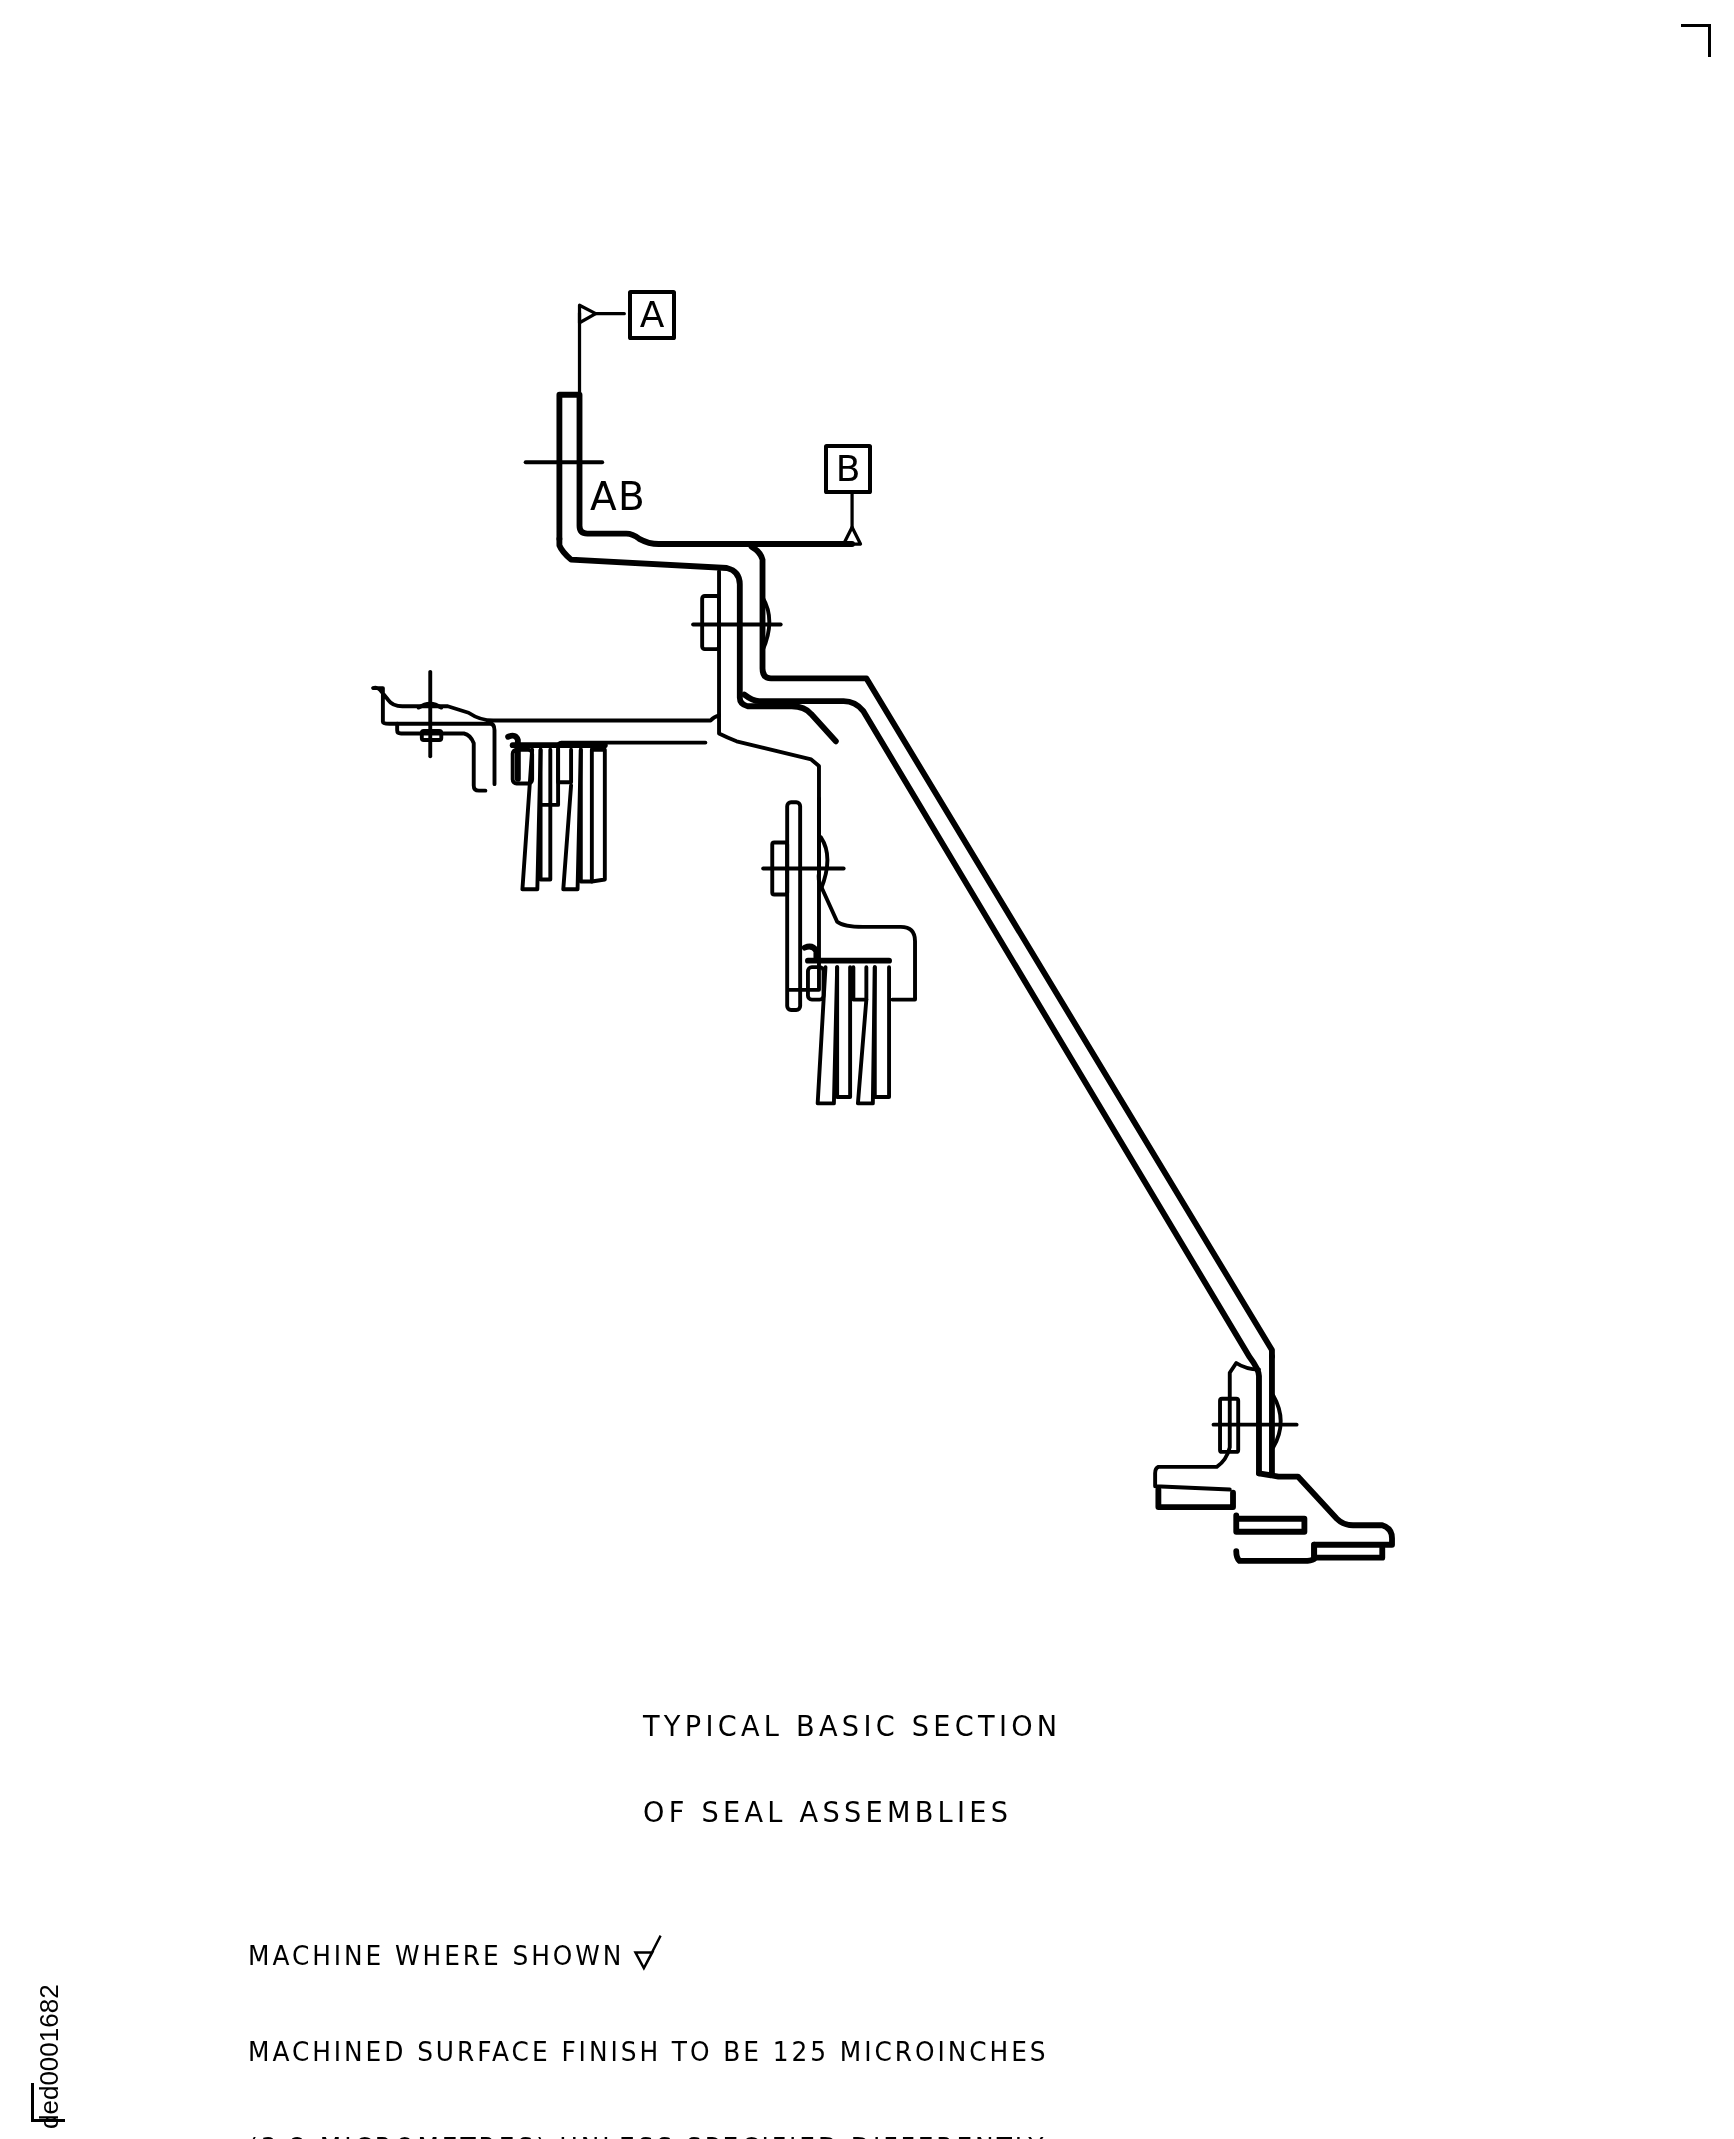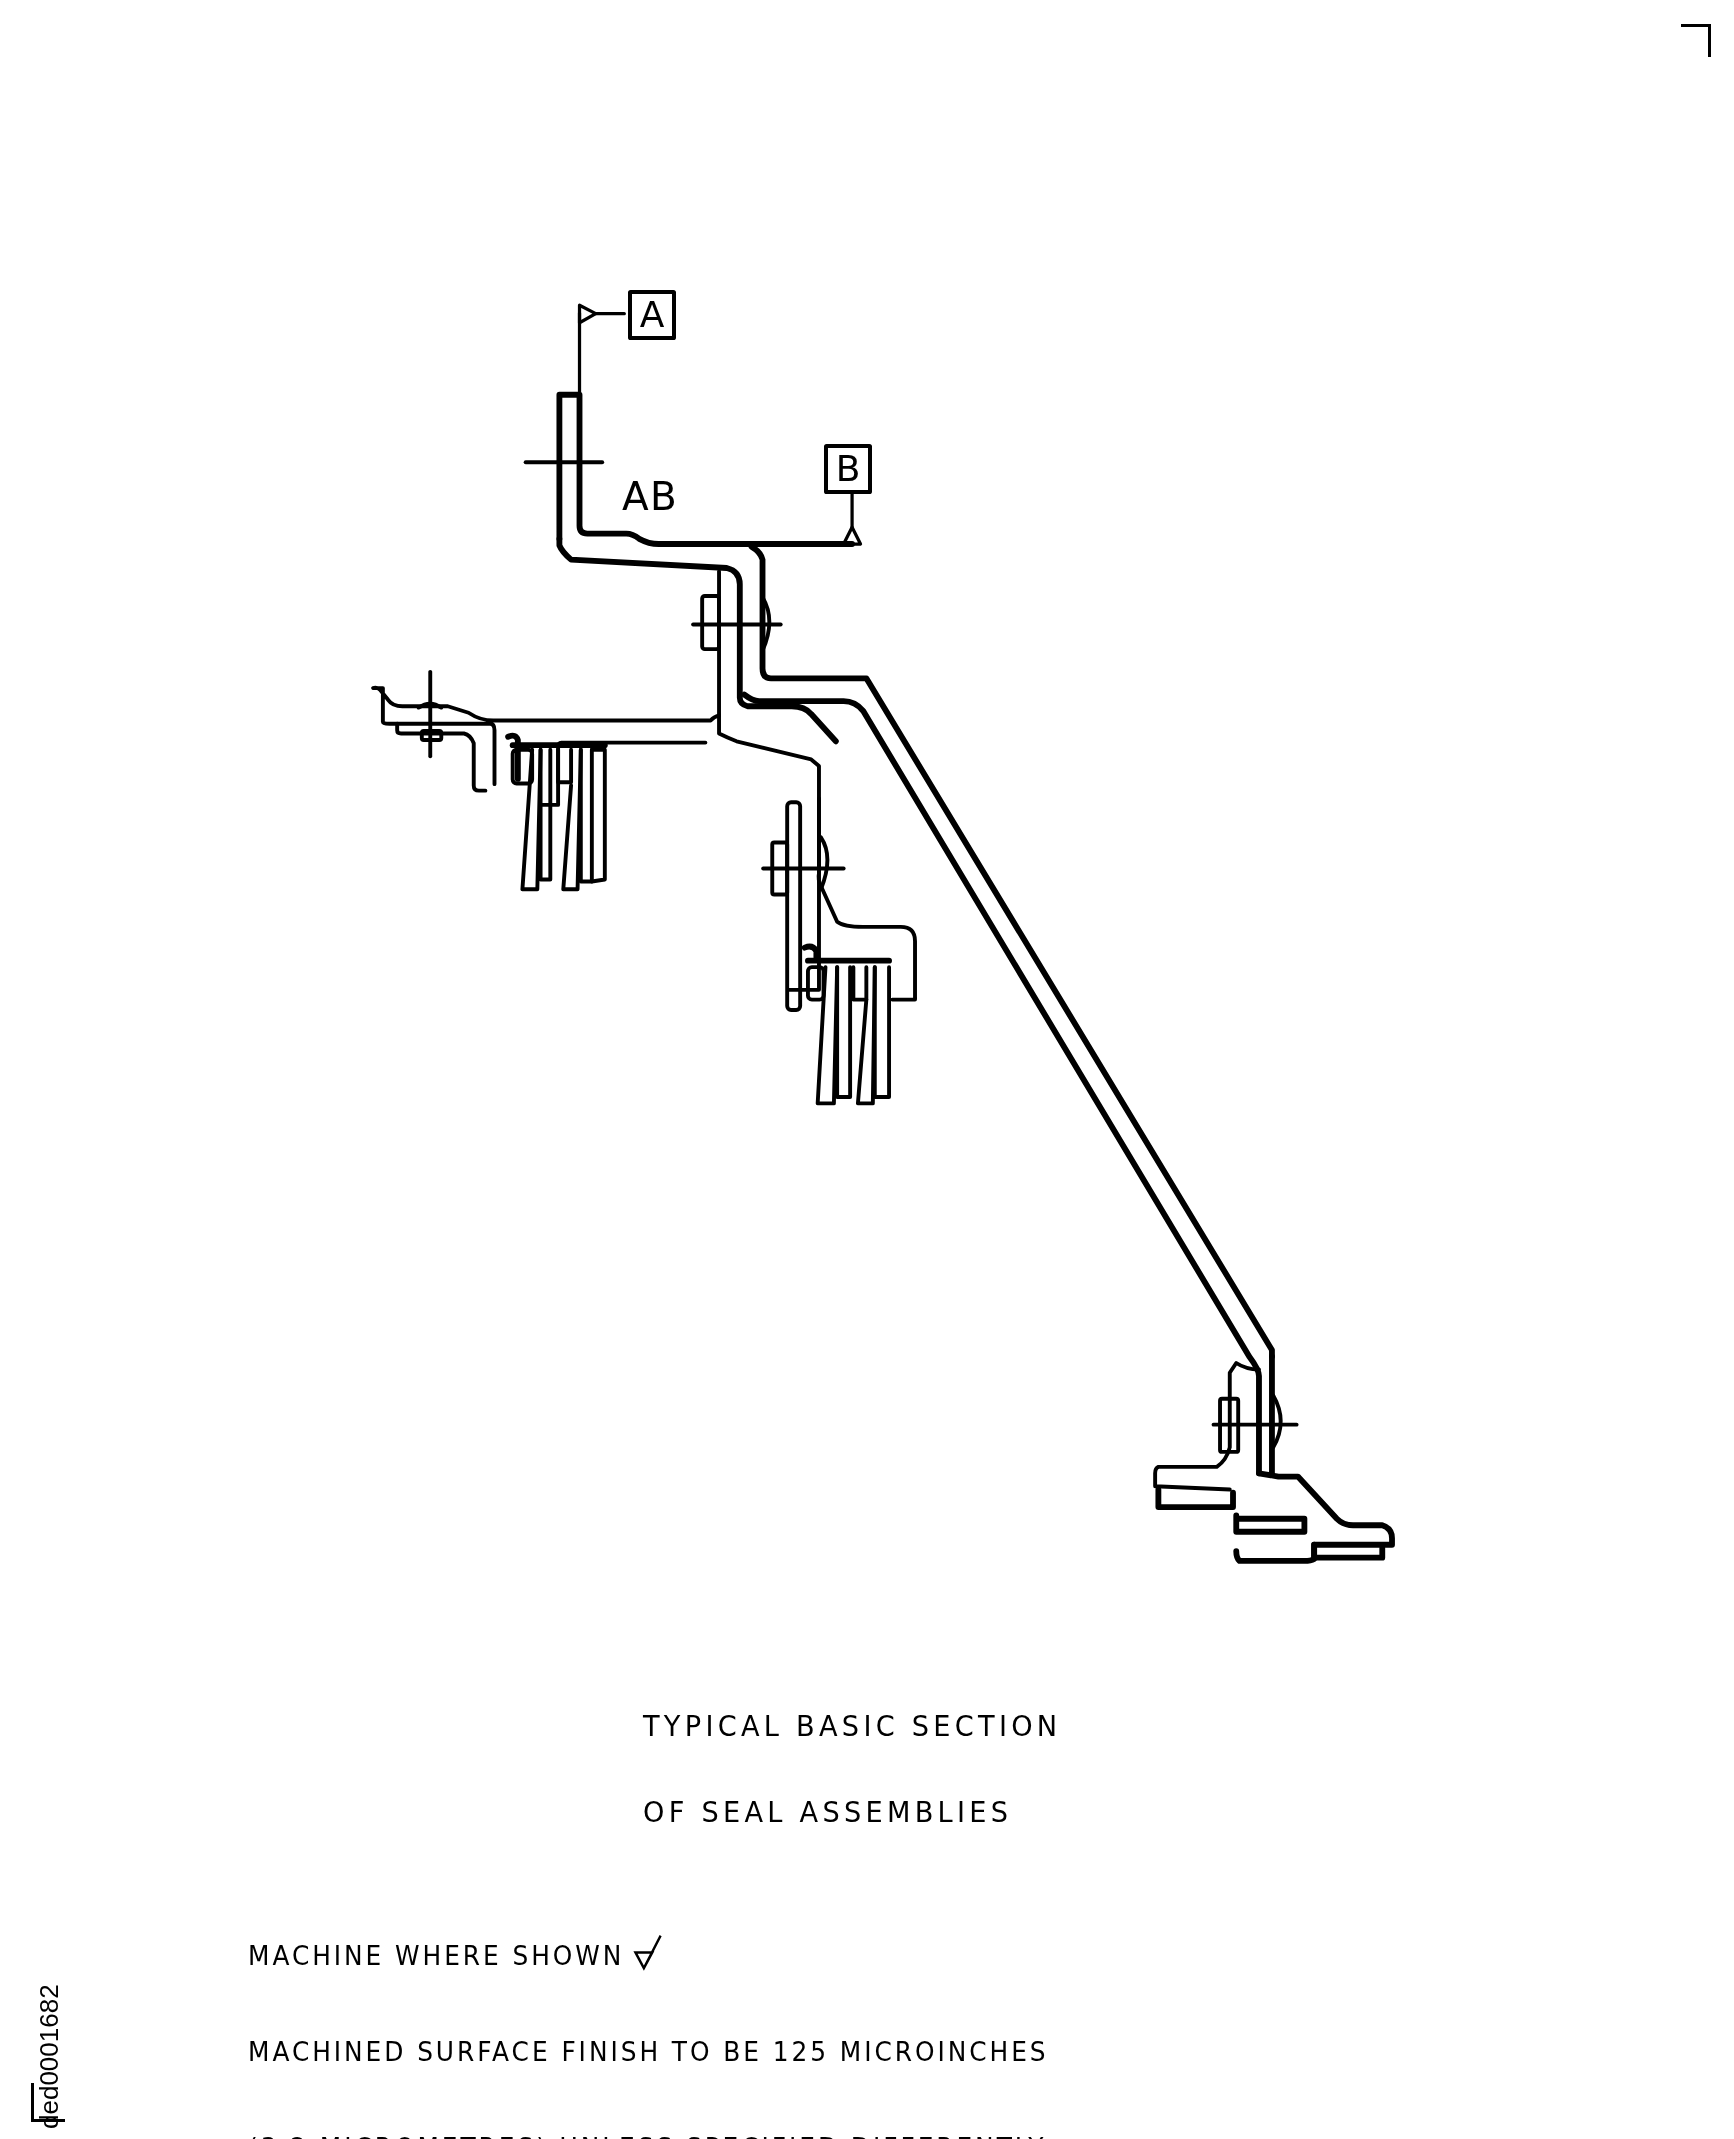--- a/index.html
+++ b/index.html
@@ -6,21 +6,21 @@
   body { width: 1734px; height: 2140px; position: relative; overflow: hidden;
          font-family: "Liberation Sans", sans-serif; color: #000; }
   #drawing { position: absolute; left: 0; top: 0; width: 1734px; height: 2140px; }
   #drawing .thick { fill: none; stroke: #000; stroke-width: 9; stroke-linejoin: round; stroke-linecap: round; }
   #drawing .med { fill: none; stroke: #000; stroke-width: 6; stroke-linejoin: round; stroke-linecap: round; }
   #drawing .thin { fill: none; stroke: #000; stroke-width: 5; stroke-linejoin: round; stroke-linecap: round; }
   .datum-box { position: absolute; border: 4.5px solid #000; border-radius: 2.6px;
                width: 40px; height: 42px; display: flex; align-items: center; justify-content: center;
                font-family: "DejaVu Sans", sans-serif; font-size: 36px; line-height: 1; background: #fff; }
   .label { position: absolute; font-family: "DejaVu Sans", sans-serif; white-space: pre; }
-  .ab-label { left: 622px; top: 474px; font-size: 39px; letter-spacing: 1.3px; }
+  .ab-label { left: 590px; top: 474px; font-size: 39px; letter-spacing: 1.3px; }
   .caption { left: 643px; top: 1655px; font-size: 28.6px; line-height: 28.6px; letter-spacing: 4.5px; transform: scaleX(0.95); transform-origin: left top; }
   .notes { left: 248px; top: 1869px; font-size: 27px; line-height: 32px; letter-spacing: 3.2px; transform: scaleX(0.92); transform-origin: left top; }
   .notes .line { display: block; }
   .finish-icon { display: inline-block; width: 39px; height: 39px; vertical-align: bottom; margin-left: 6.5px; }
   .doc-id { position: absolute; left: 34px; top: 2129px; transform: rotate(-90deg); transform-origin: left top;
             font-family: "Liberation Sans", sans-serif; font-size: 26px; white-space: nowrap; }
   .corner-mark-tr { position: absolute; left: 1681px; top: 24px; width: 27px; height: 30px;
                     border-top: 3.2px solid #000; border-right: 3.2px solid #000; }
   .corner-mark-bl { position: absolute; left: 31px; top: 2083px; width: 31px; height: 36px;
                     border-left: 3.2px solid #000; border-bottom: 3.2px solid #000; }

